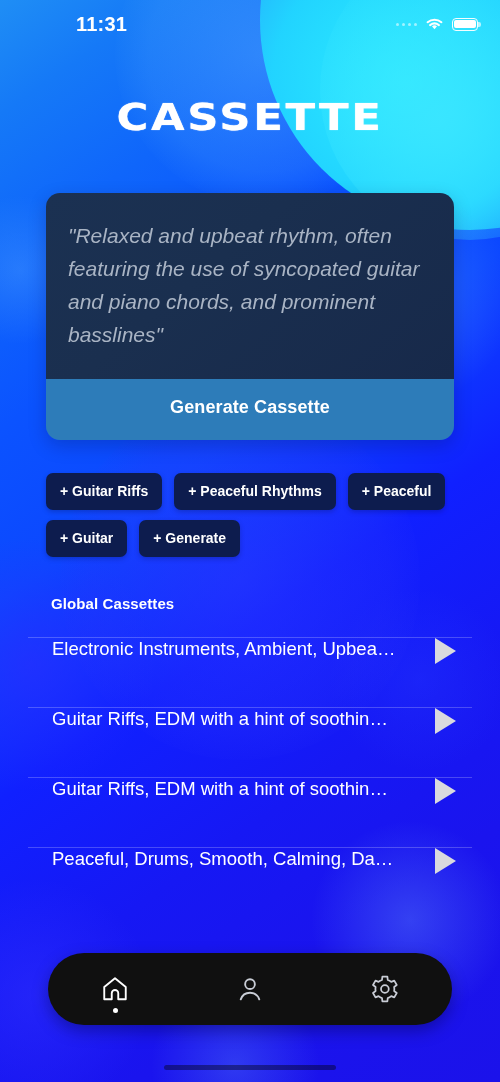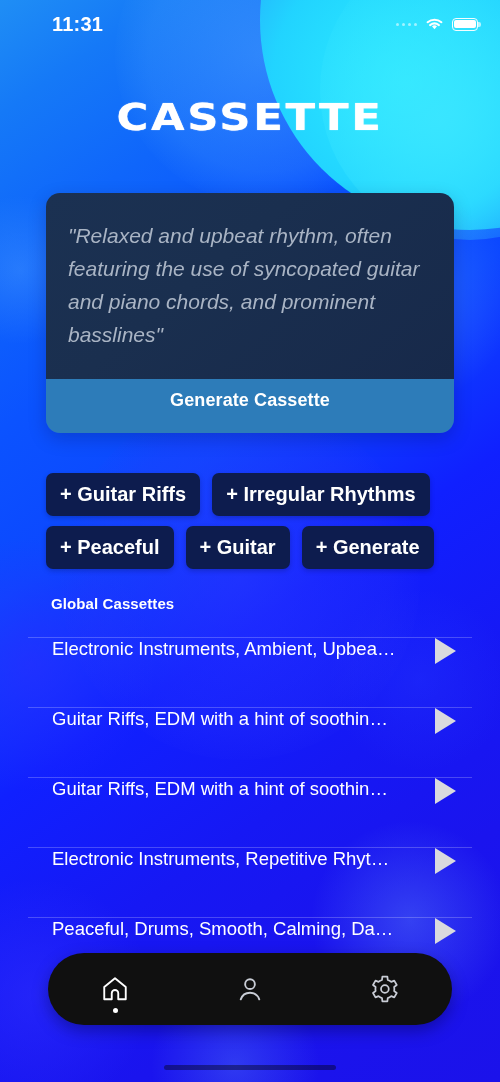--- a/index.html
+++ b/index.html
@@ -107,21 +107,21 @@
   #content { position: absolute; inset: 0; }
 
   
   #status-bar {
     position: absolute;
     top: 0; left: 0; right: 0;
     height: 48px;
     display: flex;
     align-items: center;
     justify-content: space-between;
-    padding: 0 22px 0 52px;
+    padding: 0 22px 0 76px;
     color: #ffffff;
   }
   #status-time {
     font-size: 20px;
     font-weight: 600;
     letter-spacing: .2px;
   }
   #status-icons {
     display: flex;
     align-items: center;
@@ -189,38 +189,38 @@
     line-height: 33px;
     font-style: italic;
     font-weight: 400;
   }
   #generate-button {
     background: #2d7cb9;
     color: #ffffff;
     text-align: center;
     font-size: 18px;
     font-weight: 700;
-    padding: 11px 0 22px 0;
+    padding: 18px 0 22px 0;
     letter-spacing: .1px;
     cursor: pointer;
   }
 
   
   #tag-chips {
     position: absolute;
     left: 46px; top: 473px;
     width: 412px;
     display: flex;
     flex-wrap: wrap;
     gap: 10px 12px;
   }
   .chip {
     background: #0d1c4e;
     color: #ffffff;
-    font-size: 20px;
+    font-size: 14px;
     font-weight: 700;
     border-radius: 7px;
     padding: 11px 14px 12px 14px;
     line-height: 1;
     white-space: nowrap;
     cursor: pointer;
     box-shadow: 0 2px 5px rgba(0,10,60,.25);
   }
 
   
@@ -356,43 +356,39 @@
 
     <div id="prompt-card">
       <div id="prompt-input">
         <div id="prompt-text">"Relaxed and upbeat rhythm, often featuring the use of syncopated guitar and piano chords, and prominent basslines"</div>
       </div>
       <div id="generate-button">Generate Cassette</div>
     </div>
 
     <div id="tag-chips">
       <div class="chip">+ Guitar Riffs</div>
-      <div class="chip">+ Irregular Rhythms</div>
+      <div class="chip">+ Peaceful Rhythms</div>
       <div class="chip">+ Peaceful</div>
       <div class="chip">+ Guitar</div>
       <div class="chip">+ Generate</div>
     </div>
 
     <div id="section-header">Global Cassettes</div>
 
     <div id="cassette-list">
       <div class="list-row">
         <div class="list-label">Electronic Instruments, Ambient, Upbea…</div>
         <div class="play-icon"></div>
       </div>
       <div class="list-row">
         <div class="list-label">Guitar Riffs, EDM with a hint of soothing…</div>
         <div class="play-icon"></div>
       </div>
       <div class="list-row">
         <div class="list-label">Guitar Riffs, EDM with a hint of soothing…</div>
-        <div class="play-icon"></div>
-      </div>
-      <div class="list-row">
-        <div class="list-label">Electronic Instruments, Repetitive Rhyth…</div>
         <div class="play-icon"></div>
       </div>
       <div class="list-row">
         <div class="list-label">Peaceful, Drums, Smooth, Calming, Dan…</div>
         <div class="play-icon"></div>
       </div>
     </div>
 
     <div id="bottom-nav">
       <div class="nav-item">

